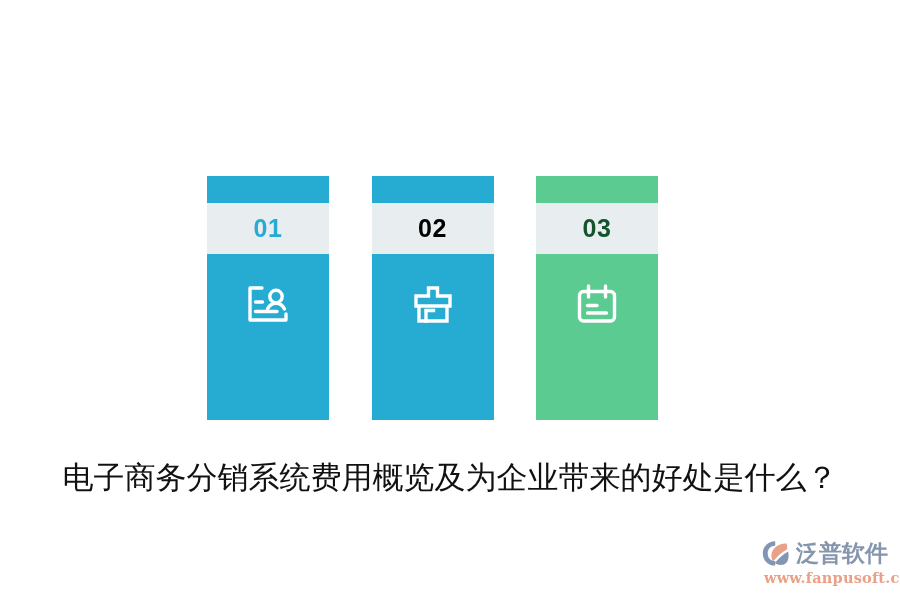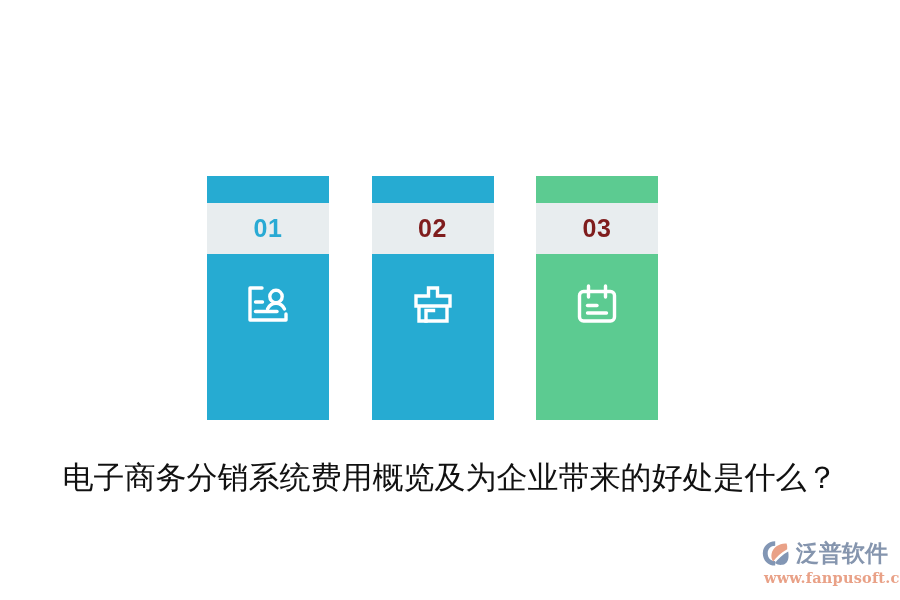--- a/index.html
+++ b/index.html
@@ -181,36 +181,36 @@
           <circle cx="36" cy="20.5" r="6.2"></circle>
           <path d="M27.5 33 C29.3 29.2 32.3 27.3 36 27.3 C39.7 27.3 42.7 29.2 44.5 33"></path>
         </svg>
       </div>
     </div>
 
     <div class="banner">
       <div class="banner-shape" style="background:#26abd2;"></div>
       <div class="banner-top" style="background:#26abd2;"></div>
       <div class="banner-numband">
-        <span class="banner-num" style="color:#7f1d1d;">02</span>
+        <span class="banner-num" style="color:#000000;">02</span>
       </div>
       <div class="banner-body" style="background:#26abd2;">
         <svg class="banner-icon" viewBox="0 0 56 56" fill="none" stroke="#ffffff" stroke-width="3.4" stroke-linecap="square" stroke-linejoin="miter">
           <path d="M23.5 12 H32.5 V20 H45 V30 H11 V20 H23.5 Z"></path>
           <path d="M14 31.5 V45 H42 V31.5"></path>
           <path d="M21 45 V34.5 H28.5"></path>
         </svg>
       </div>
     </div>
 
     <div class="banner">
       <div class="banner-shape" style="background:#5ccb91;"></div>
       <div class="banner-top" style="background:#5ccb91;"></div>
       <div class="banner-numband">
-        <span class="banner-num" style="color:#7f1d1d;">03</span>
+        <span class="banner-num" style="color:#14532d;">03</span>
       </div>
       <div class="banner-body" style="background:#5ccb91;">
         <svg class="banner-icon" viewBox="0 0 56 56" fill="none" stroke="#ffffff" stroke-width="3.4" stroke-linecap="round" stroke-linejoin="round">
           <rect x="10.5" y="15.5" width="35" height="29.5" rx="4"></rect>
           <path d="M19.5 10 V21"></path>
           <path d="M36.5 10 V21"></path>
           <path d="M18.5 29.5 H28"></path>
           <path d="M18.5 37 H37.5"></path>
         </svg>
       </div>

